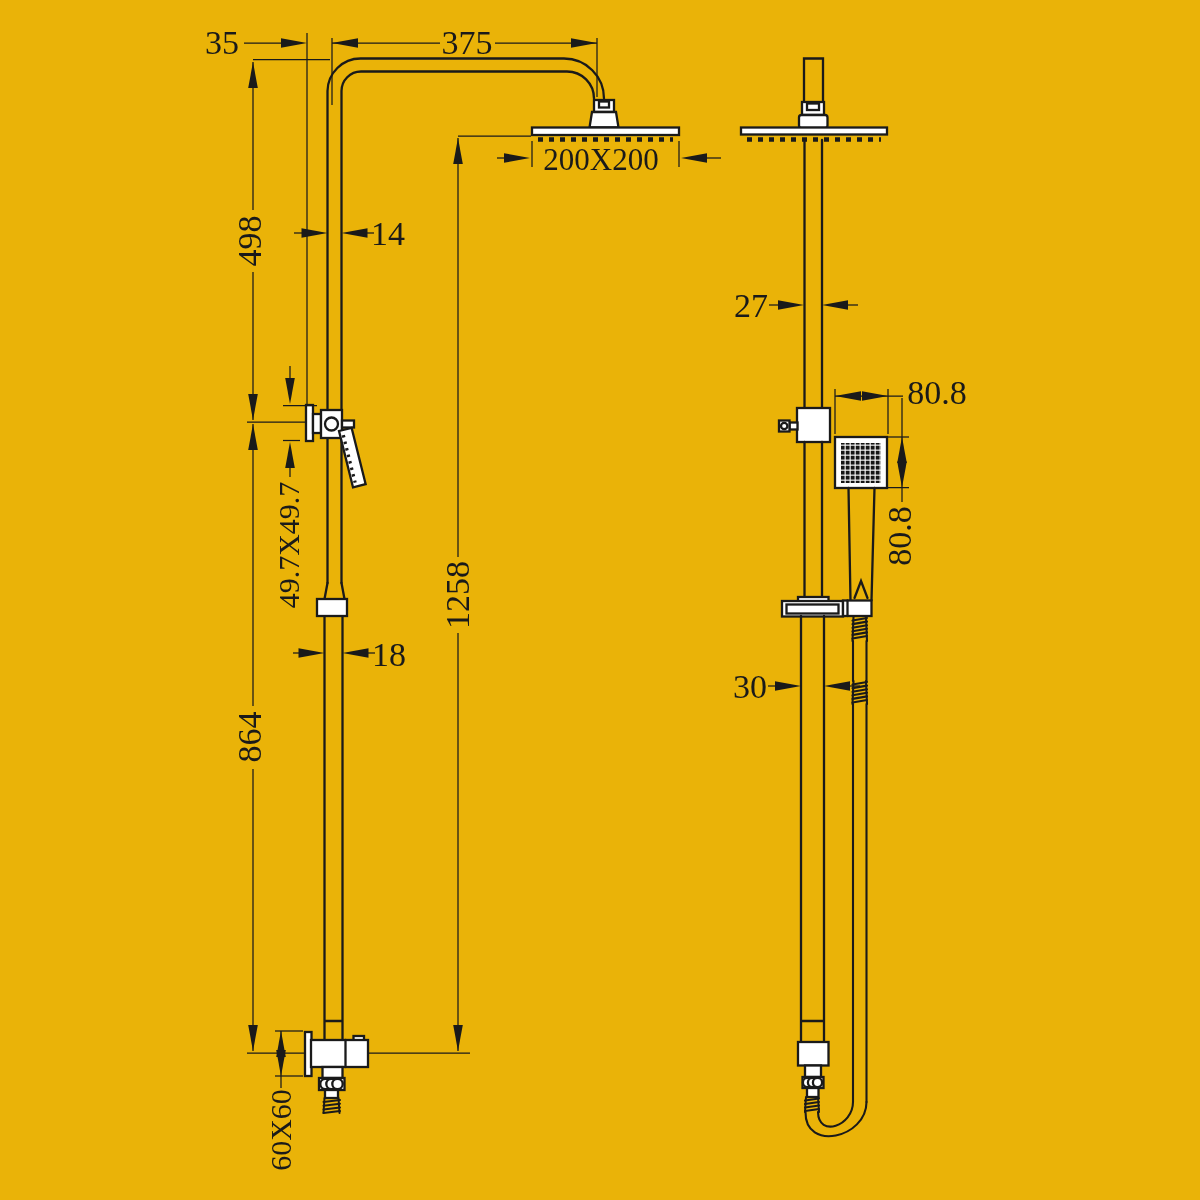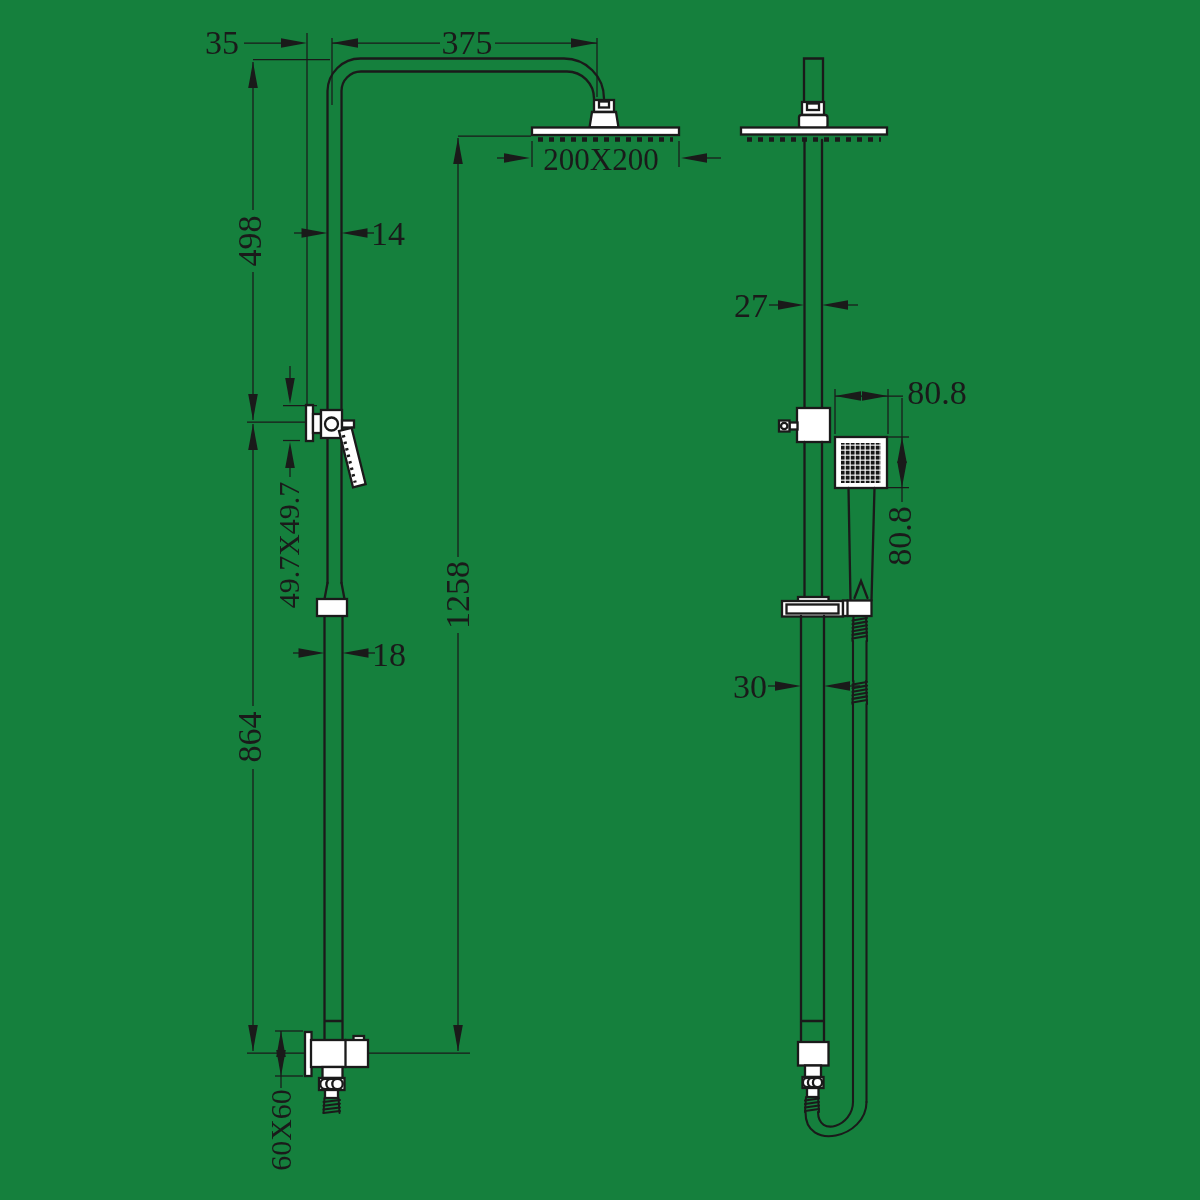--- a/index.html
+++ b/index.html
@@ -1,16 +1,16 @@
 <!DOCTYPE html>
 <html><head>
 <meta charset="utf-8">
 <style>
   html,body{margin:0;padding:0;background:#ffffff;}
-  .sheet{position:relative;width:1200px;height:1200px;background:#15803d;overflow:hidden;}
+  .sheet{position:relative;width:1200px;height:1200px;background:#eab308;overflow:hidden;}
   svg{display:block;}
   text{font-family:"Liberation Serif","DejaVu Serif",serif;fill:#1a1a1a;}
   .dimtxt{font-size:34px;}
   .dimtxt-sm{font-size:30px;}
   .dimtxt-md{font-size:31px;}
 </style>
 </head>
 <body>
 
 <div class="sheet">

